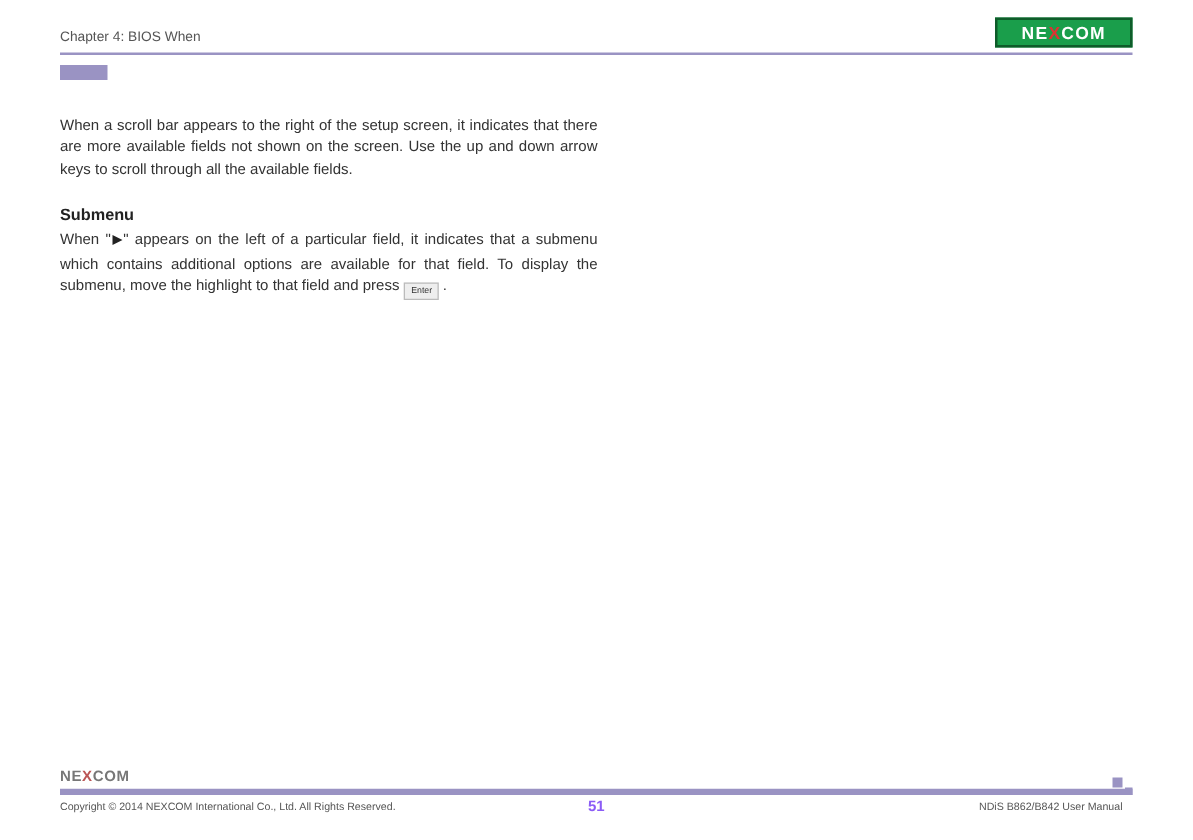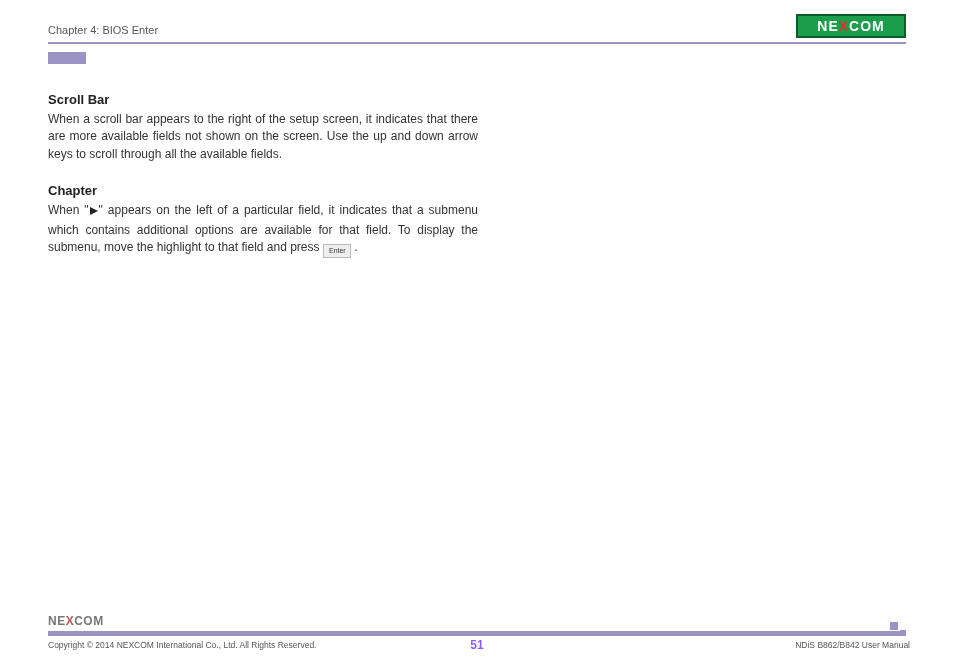--- a/index.html
+++ b/index.html
@@ -148,47 +148,46 @@
     bottom: 20px;
     left: 50%;
     transform: translateX(-50%);
     font-size: 12px;
     font-weight: bold;
     color: #8b5cf6;
   }
   .doc-id {
     position: absolute;
     bottom: 22px;
-    right: 44px;
+    right: 56px;
     font-size: 8.5px;
     color: #555;
   }
 </style>
 </head>
 <body>
 
 <div class="header">
-  <span class="chapter-label">Chapter 4: BIOS Enter</span>
+  <span class="chapter-label">Chapter 4: BIOS When</span>
 </div>
 
 <div class="logo-top">
   <span class="logo-top-text">
     <span>NE</span><span class="x">X</span><span>COM</span>
   </span>
 </div>
 
 <div class="header-rule"></div>
 <div class="header-tab"></div>
 
 <div class="content">
 
-  <div class="section-heading">Scroll Bar</div>
   <div class="section-body">When a scroll bar appears to the right of the setup screen, it indicates that there are more available fields not shown on the screen. Use the up and down arrow keys to scroll through all the available fields.</div>
 
-  <div class="section-heading">Chapter</div>
+  <div class="section-heading">Submenu</div>
   <div class="section-body">
     <span>When "</span><span class="inline-icon-tri"><svg width="10" height="10" viewBox="0 0 10 10">
           <polygon points="1,1 9,5 1,9" fill="#222"></polygon>
         </svg></span><span>" appears on the left of a particular field, it indicates that a submenu which contains additional options are available for that field. To display the submenu, move the highlight to that field and press </span><span class="inline-key">Enter</span><span> .</span>
   </div>
 
 </div>
 
 <div class="footer-logo">
   <span>NE</span><span class="x">X</span><span>COM</span>

